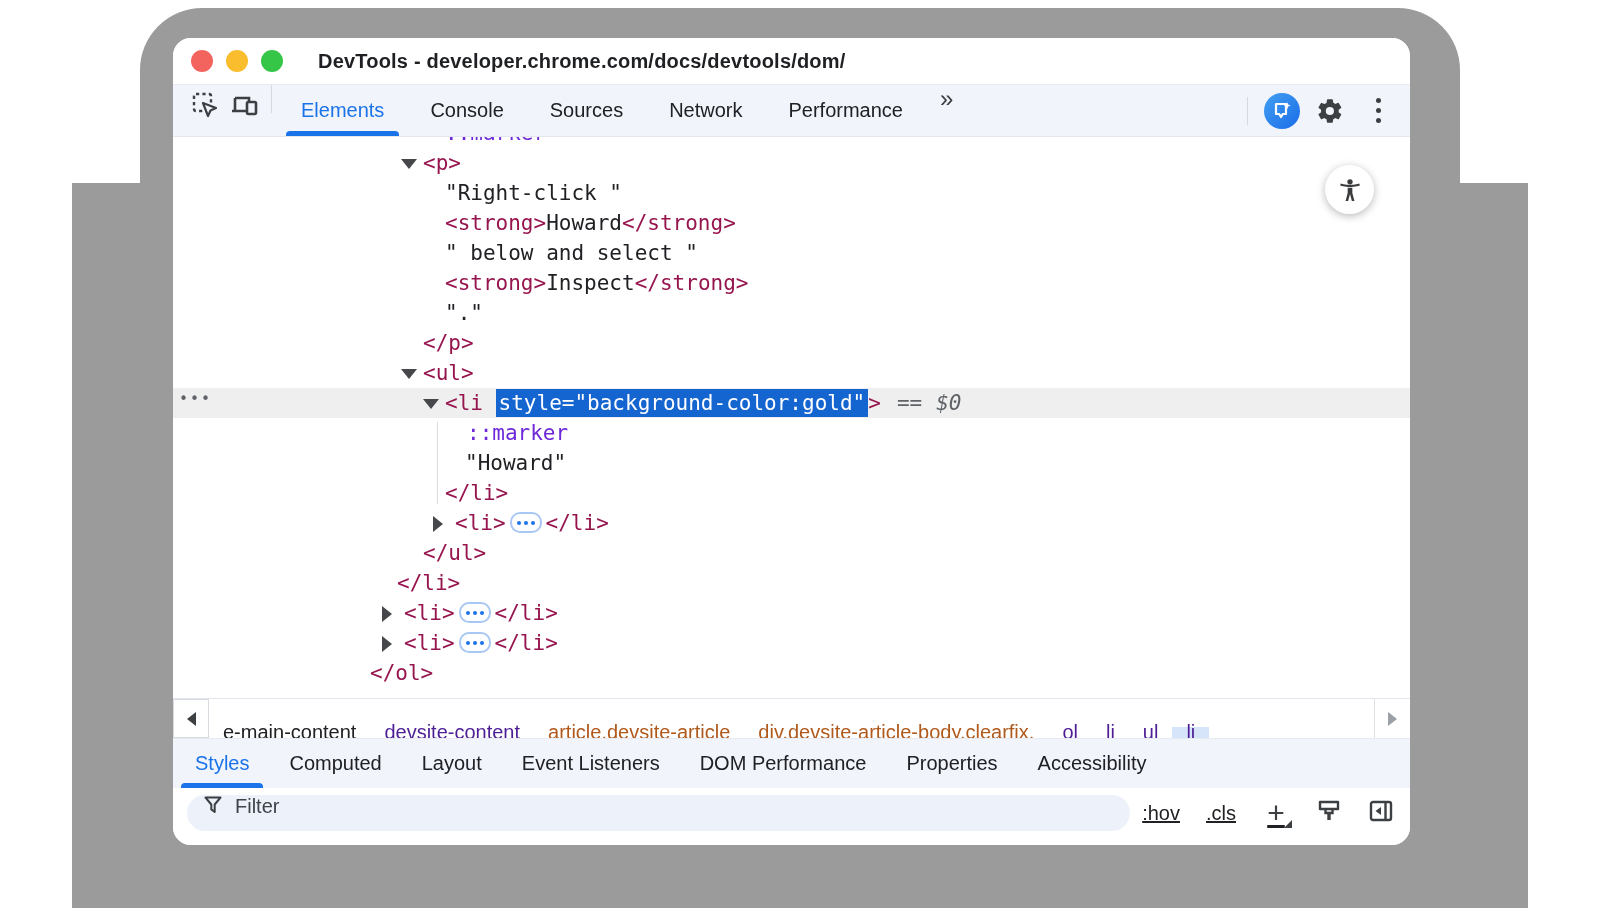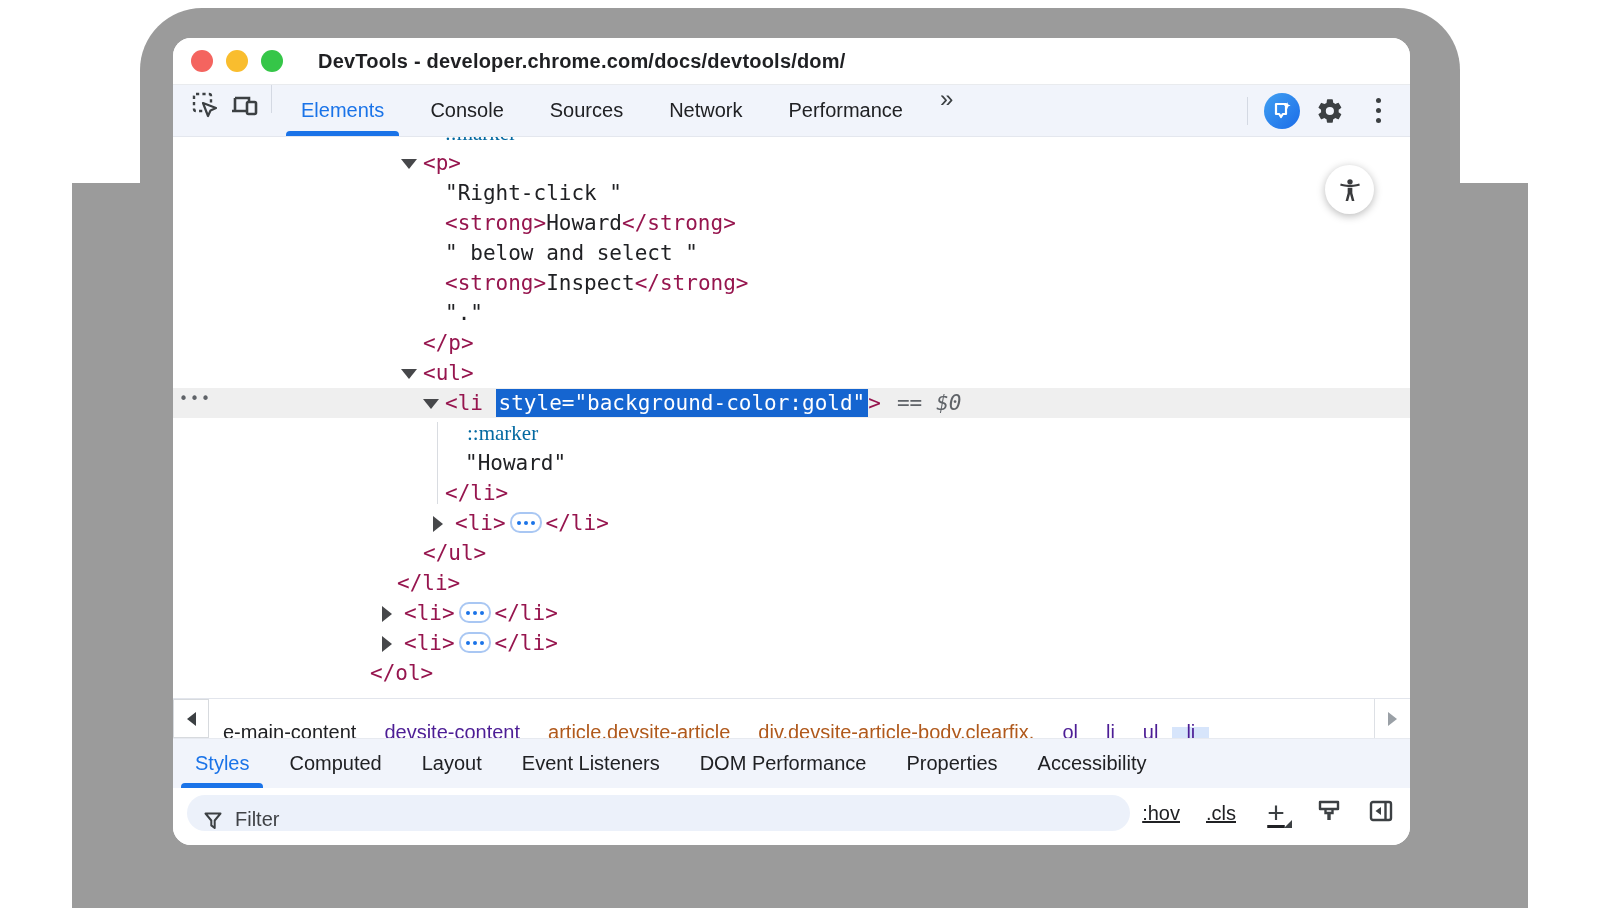--- a/index.html
+++ b/index.html
@@ -33,21 +33,21 @@
   .kebab { display:flex; flex-direction:column; gap:5px; width:36px; align-items:center; }
   .kebab i { width:5px; height:5px; border-radius:50%; background:#3c4043; }
 
   
   .dom-area { flex:0 0 561px; position:relative; background:#fff; overflow:hidden; font-family:"DejaVu Sans Mono", monospace; font-size:21px; color:#202124; }
   .dom-rows { margin-top:-19px; }
   .dom-row { position:relative; height:30px; line-height:30px; white-space:pre; }
   .dom-row.selected { background:#efefef; }
   .tag { color:#96154e; }
   .txt { color:#202124; }
-  .pseudo { color:#0369a1;font-family:Liberation Serif, serif; }
+  .pseudo { color:#6d28d9; }
   .attr-sel { background:#1565d0; color:#fff; padding:2px 3px; }
   .eq { color:#5f6368; margin-left:16px; }
   .dollar { color:#5f6368; font-style:italic; margin-left:14px; }
   .arr { position:absolute; top:0; width:0; height:0; }
   .arr.down { border-left:8px solid transparent; border-right:8px solid transparent; border-top:10px solid #46474a; margin-top:11px; }
   .arr.right { border-top:8px solid transparent; border-bottom:8px solid transparent; border-left:10px solid #46474a; margin-top:8px; }
   .pill { position:relative; display:inline-block; width:32px; height:21px; border:2px solid #a9c7f3; border-radius:10px; background:#fff; vertical-align:-3px; margin:0 4px; }
   .pill::before { content:""; position:absolute; left:50%; top:50%; width:4px; height:4px; margin:-2px 0 0 -2px; border-radius:50%; background:#1a73e8; box-shadow:-7px 0 0 #1a73e8, 7px 0 0 #1a73e8; }
   .left-dots { position:absolute; left:6px; top:-4px; color:#5f6368; font-size:15px; letter-spacing:2px; }
   .guide { position:absolute; left:264px; top:285px; width:1px; height:82px; background:#d9dce1; }
@@ -68,21 +68,21 @@
   .crumb.selected { background:#d7e5fb; }
 
   
   .panel-tabs { height:50px; flex:0 0 auto; background:#f1f4fb; display:flex; align-items:stretch; padding-left:2px; border-top:1px solid #e7eaf0; font-size:20px; }
   .ptab { position:relative; display:flex; align-items:center; padding:0 20px; color:#202124; }
   .ptab.active { color:#1a73e8; }
   .ptab.active::after { content:""; position:absolute; left:6px; right:6px; bottom:0; height:5px; background:#1a73e8; border-radius:4px 4px 0 0; }
 
   
   .filterbar { height:50px; flex:0 0 auto; background:#fff; display:flex; align-items:center; padding:0 16px 0 14px; }
-  .filter-pill { width:943px; height:36px; border-radius:18px; background:#ecf1fa; display:flex; align-items:flex-end; padding:0 16px; gap:12px; flex:0 0 auto; }
+  .filter-pill { width:943px; height:36px; border-radius:18px; background:#ecf1fa; display:flex; align-items:flex-start; padding:0 16px; gap:12px; flex:0 0 auto; }
   .filter-pill input { flex:1; border:none; outline:none; background:transparent; font-size:20px; color:#202124; font-family:"Liberation Sans", sans-serif; }
   .filter-pill input::placeholder { color:#3f4246; }
   .fb-right { margin-left:auto; display:flex; align-items:center; gap:26px; color:#202124;text-decoration:underline; }
   .toggle-label { font-size:20px; }
   .plus-wrap { position:relative; width:28px; height:28px; display:flex; align-items:center; justify-content:center; }
   .plus { font-size:30px; font-weight:400; color:#3c4043; line-height:26px; }
   .plus-corner { position:absolute; right:-2px; bottom:-1px; width:0; height:0; border-left:8px solid transparent; border-bottom:8px solid #3c4043; }
   .bottom-pad { flex:1; background:#fff; }
 </style>
 </head>

